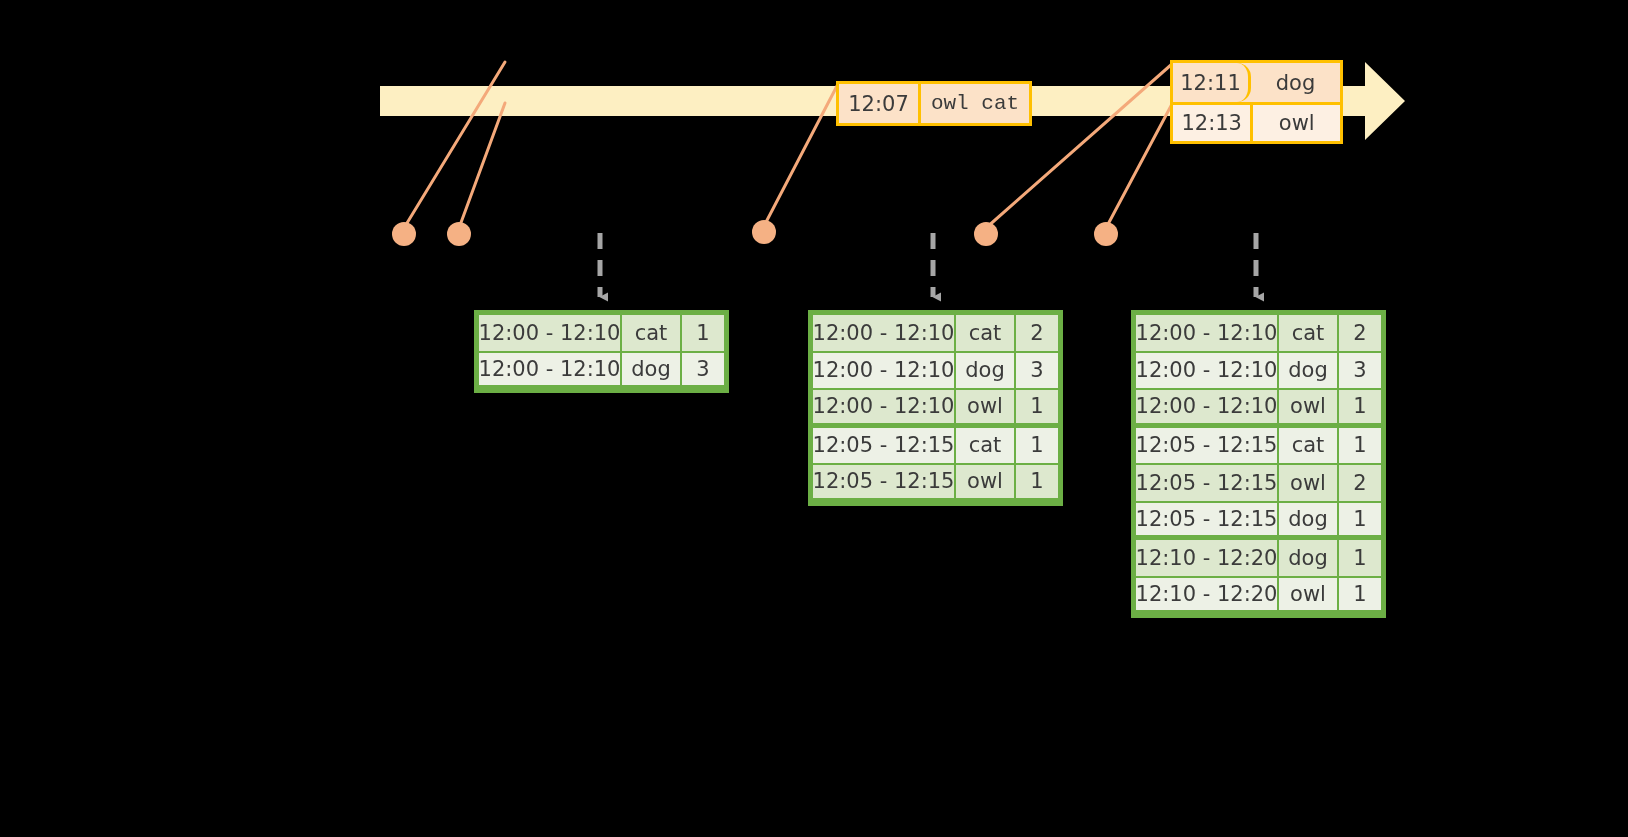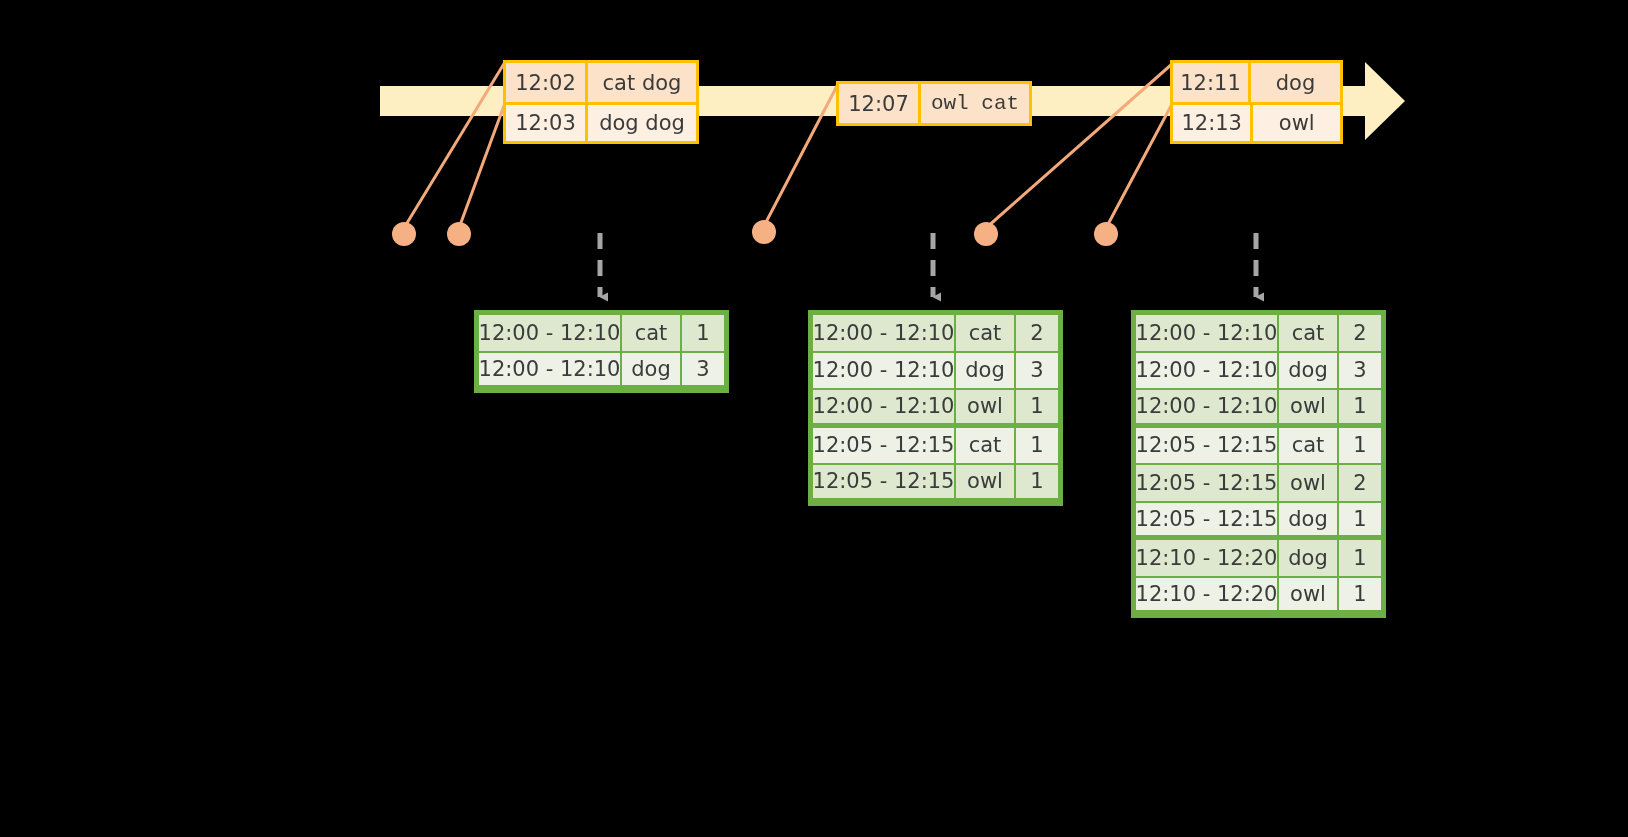--- a/index.html
+++ b/index.html
@@ -118,41 +118,31 @@
       <line x1="1106" y1="228" x2="1172" y2="104"></line>
     </g>
 
     <g stroke="#A6A6A6" stroke-width="5" fill="none" stroke-dasharray="16 11">
       <line x1="600" y1="233" x2="600" y2="297" marker-end="url(#dash-head)"></line>
       <line x1="933" y1="233" x2="933" y2="297" marker-end="url(#dash-head)"></line>
       <line x1="1256" y1="233" x2="1256" y2="297" marker-end="url(#dash-head)"></line>
     </g>
   </svg>
 
-  <div class="evt-box" style="left:503px; top:60px; width:196px;">
-    <div class="evt-row shade-dark">
-      <div class="evt-cell time" style="width:82px;">12:02</div>
-      <div class="evt-cell words" style="width:108px;">cat dog</div>
-    </div>
-    <div class="evt-row shade-light">
-      <div class="evt-cell time" style="width:82px;">12:03</div>
-      <div class="evt-cell words" style="width:108px;">dog dog</div>
-    </div>
-  </div>
 
   <div class="evt-box" style="left:836px; top:81px; width:196px;">
     <div class="evt-row shade-dark">
       <div class="evt-cell time" style="width:82px;">12:07</div>
       <div class="evt-cell words" style="width:108px;font-family:Liberation Mono, monospace;">owl cat</div>
     </div>
   </div>
 
   <div class="evt-box" style="left:1170px; top:60px; width:173px;">
     <div class="evt-row shade-dark">
-      <div class="evt-cell time" style="width:83px;">12:11</div>
+      <div class="evt-cell time" style="width:83px;border-radius:14px;">12:11</div>
       <div class="evt-cell words" style="width:95px;">dog</div>
     </div>
     <div class="evt-row shade-light">
       <div class="evt-cell time" style="width:88px;">12:13</div>
       <div class="evt-cell words" style="width:95px;">owl</div>
     </div>
   </div>
 
   <div class="dot" style="left:392px; top:222px;"></div>
   <div class="dot" style="left:447px; top:222px;"></div>

